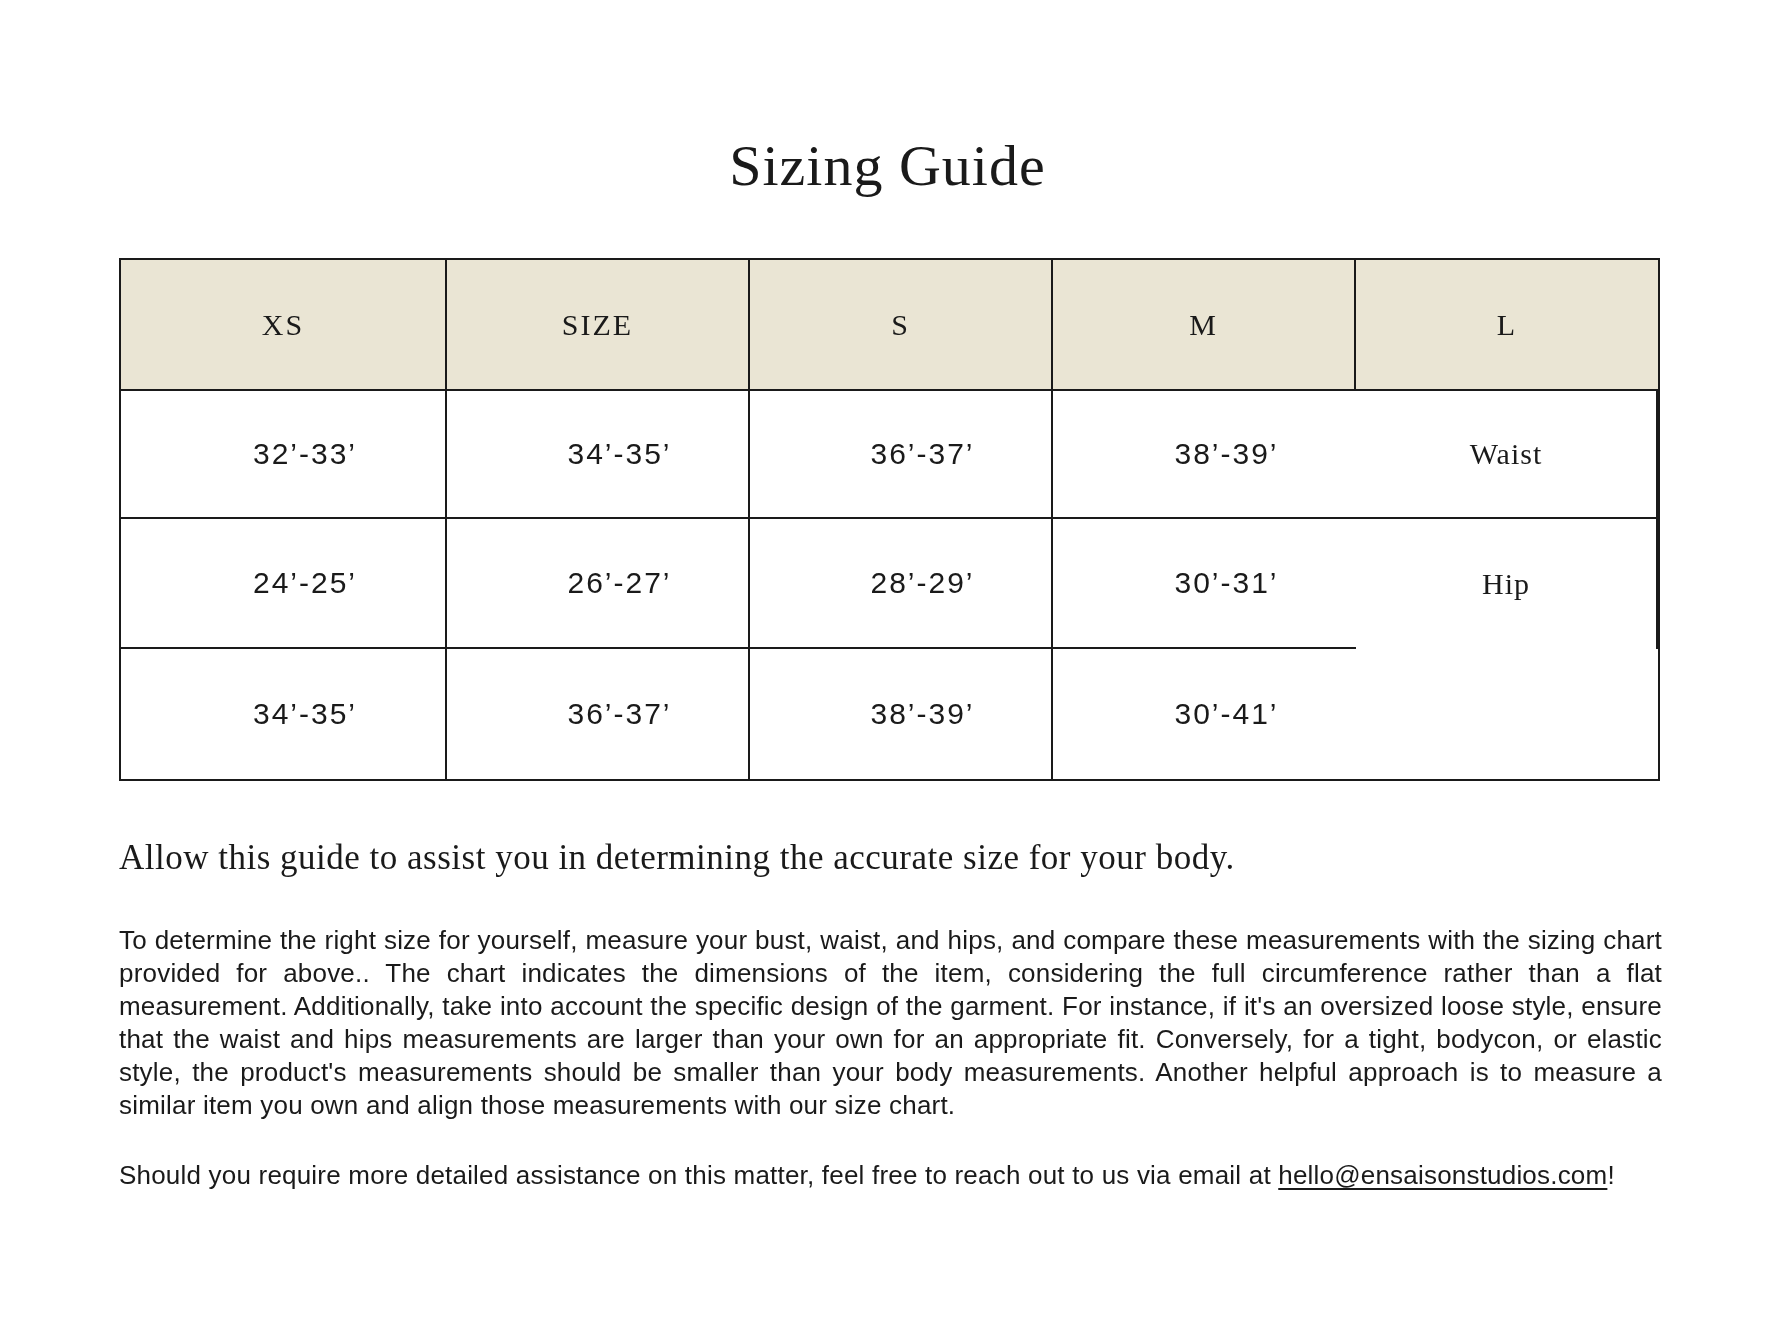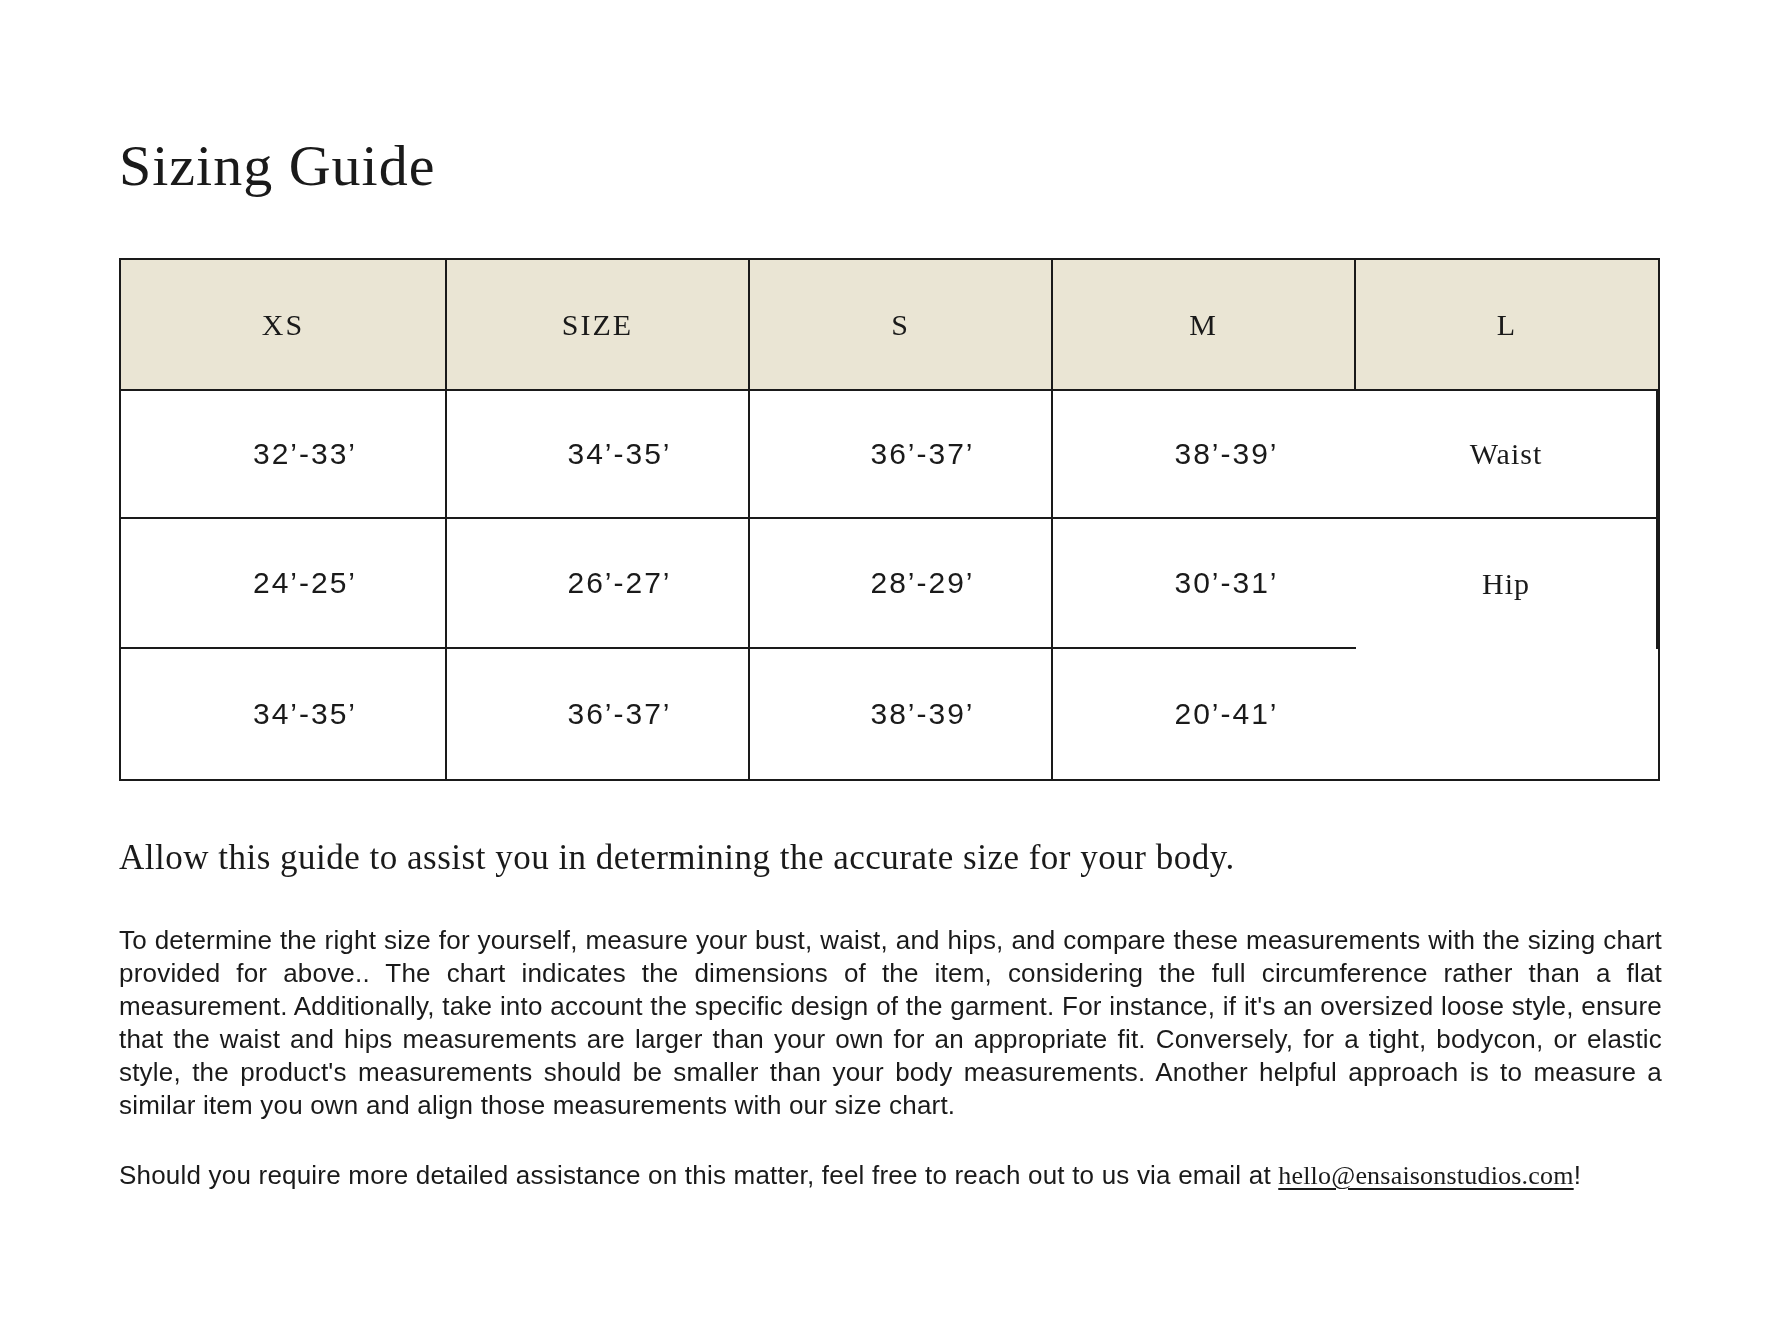--- a/index.html
+++ b/index.html
@@ -15,21 +15,21 @@
     background: var(--page-bg);
     color: var(--text);
     font-family: "Liberation Sans", sans-serif;
     overflow: hidden;
   }
   .page-title {
     position: absolute;
     top: 132px;
     left: 119px;
     width: 1537px;
-    text-align: left;
+    text-align: center;
     font-family: "Liberation Serif", serif;
     font-weight: 400;
     font-size: 58px;
     letter-spacing: 1px;
     color: var(--text);
   }
   .size-table {
     position: absolute;
     top: 258px;
     left: 119px;
@@ -92,21 +92,20 @@
     left: 119px;
     width: 1543px;
     font-size: 26px;
     letter-spacing: 0.2px;
   }
   .email-link {
     color: inherit;
     text-decoration: underline;
     text-underline-offset: 4px;
     cursor: pointer;
-    font-family: Liberation Serif, serif;
   }
 </style>
 </head>
 <body>
 
 <h1 class="page-title">Sizing Guide</h1>
 
 <div class="size-table">
 
   <div class="cell header">XS</div>
@@ -123,20 +122,20 @@
   <div class="cell rowlabel">Waist</div>
   <div class="cell value">24’-25’</div>
   <div class="cell value">26’-27’</div>
   <div class="cell value">28’-29’</div>
   <div class="cell value last-col">30’-31’</div>
 
   <div class="cell rowlabel last-row">Hip</div>
   <div class="cell value last-row">34’-35’</div>
   <div class="cell value last-row">36’-37’</div>
   <div class="cell value last-row">38’-39’</div>
-  <div class="cell value last-col last-row">20’-41’</div>
+  <div class="cell value last-col last-row">30’-41’</div>
 </div>
 
 <p class="lead-sentence">Allow this guide to assist you in determining the accurate size for your body.</p>
 
 <p class="body-paragraph">To determine the right size for yourself, measure your bust, waist, and hips, and compare these measurements with the sizing chart provided for above.. The chart indicates the dimensions of the item, considering the full circumference rather than a flat measurement. Additionally, take into account the specific design of the garment. For instance, if it's an oversized loose style, ensure that the waist and hips measurements are larger than your own for an appropriate fit. Conversely, for a tight, bodycon, or elastic style, the product's measurements should be smaller than your body measurements. Another helpful approach is to measure a similar item you own and align those measurements with our size chart.</p>
 
 <p class="contact-line"><span>Should you require more detailed assistance on this matter, feel free to reach out to us via email at </span><a class="email-link">hello@ensaisonstudios.com</a><span>!</span></p>
 
 </body></html>

